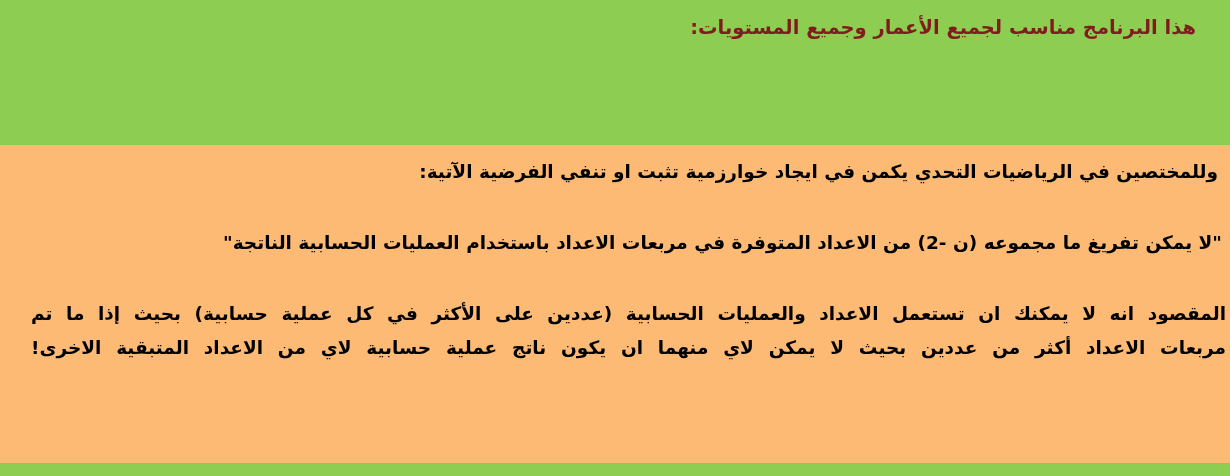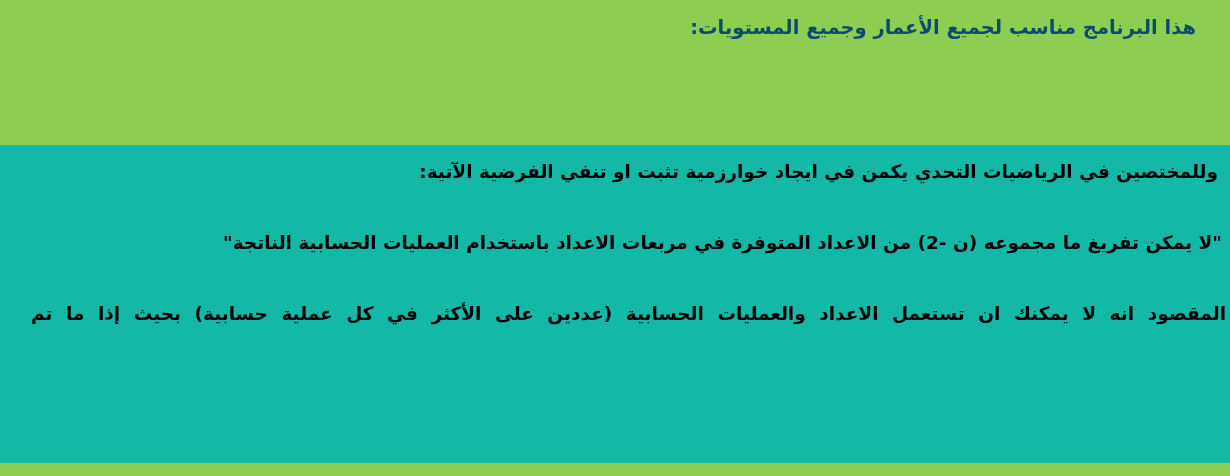--- a/index.html
+++ b/index.html
@@ -21,39 +21,39 @@
     left: 0;
     top: 0;
     width: 1230px;
     height: 145px;
     background: #8DCE52;
     box-sizing: border-box;
   }
   .band-green .line {
     position: absolute;
     right: 34px;
-    color: #0c4a6e;
+    color: #7f1d1d;
     font-weight: bold;
     font-size: 19.5px;
     line-height: 1.2;
     white-space: nowrap;
     direction: rtl;
     text-align: right;
   }
   .band-green .line-1 { top: 16px; }
   .band-green .line-2 { top: 84px; }
 
   
   .band-red {
     position: absolute;
     left: 0;
     top: 145px;
     width: 1230px;
     height: 318px;
-    background: #14b8a6;
+    background: #fdba74;
     box-sizing: border-box;
   }
   .band-red .hl {
     position: absolute;
     color: #000000;
     font-weight: bold;
     line-height: 1.2;
     direction: rtl;
     text-align: right;
     white-space: nowrap;
@@ -107,18 +107,19 @@
     <div class="line line-1">هذا البرنامج مناسب لجميع الأعمار وجميع المستويات:</div>
   </div>
 
   <div class="band-red">
     <div class="hl hl-challenge">وللمختصين في الرياضيات التحدي يكمن في ايجاد خوارزمية تثبت او تنفي الفرضية الآتية:</div>
 
     <div class="hl hl-hypothesis">"لا يمكن تفريغ ما مجموعه (ن -2) من الاعداد المتوفرة في مربعات الاعداد باستخدام العمليات الحسابية الناتجة"</div>
 
     <div class="red-paragraph">
       <span class="prow">المقصود انه لا يمكنك ان تستعمل الاعداد والعمليات الحسابية (عددين على الأكثر في كل عملية حسابية) بحيث إذا ما تم</span>
+      <span class="prow">مربعات الاعداد أكثر من عددين بحيث لا يمكن لاي منهما ان يكون ناتج عملية حسابية لاي من الاعداد المتبقية الاخرى!</span>
     </div>
   </div>
 
   <div class="band-green-bottom"></div>
 
 </div>
 
 </body></html>

